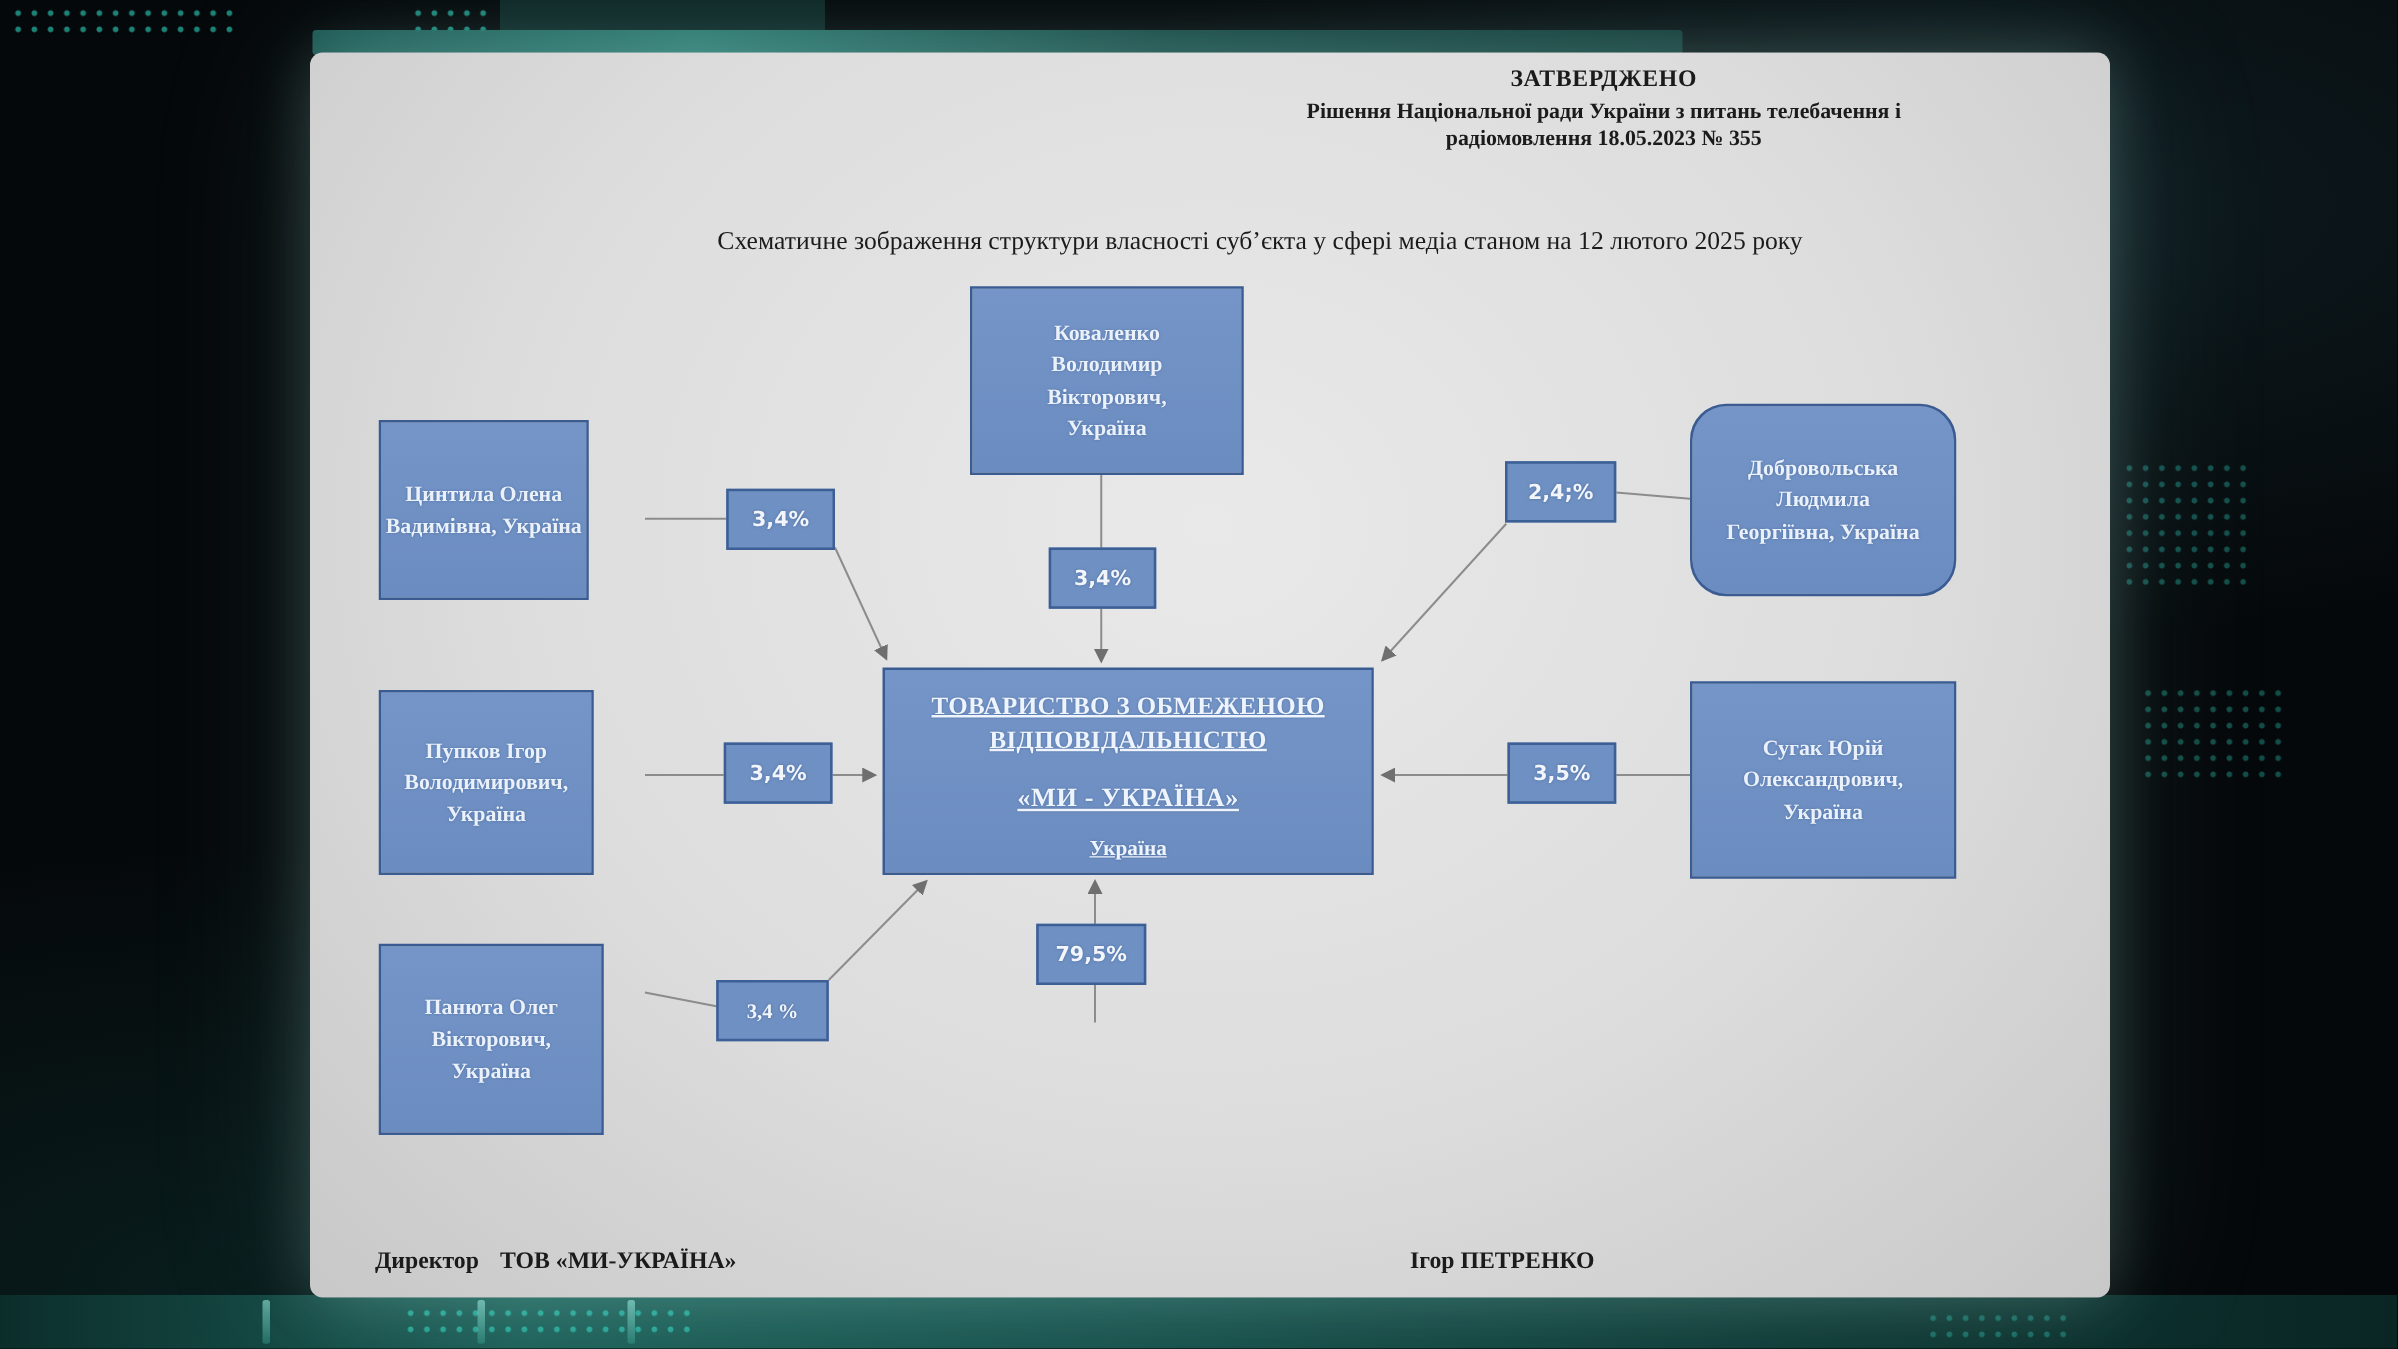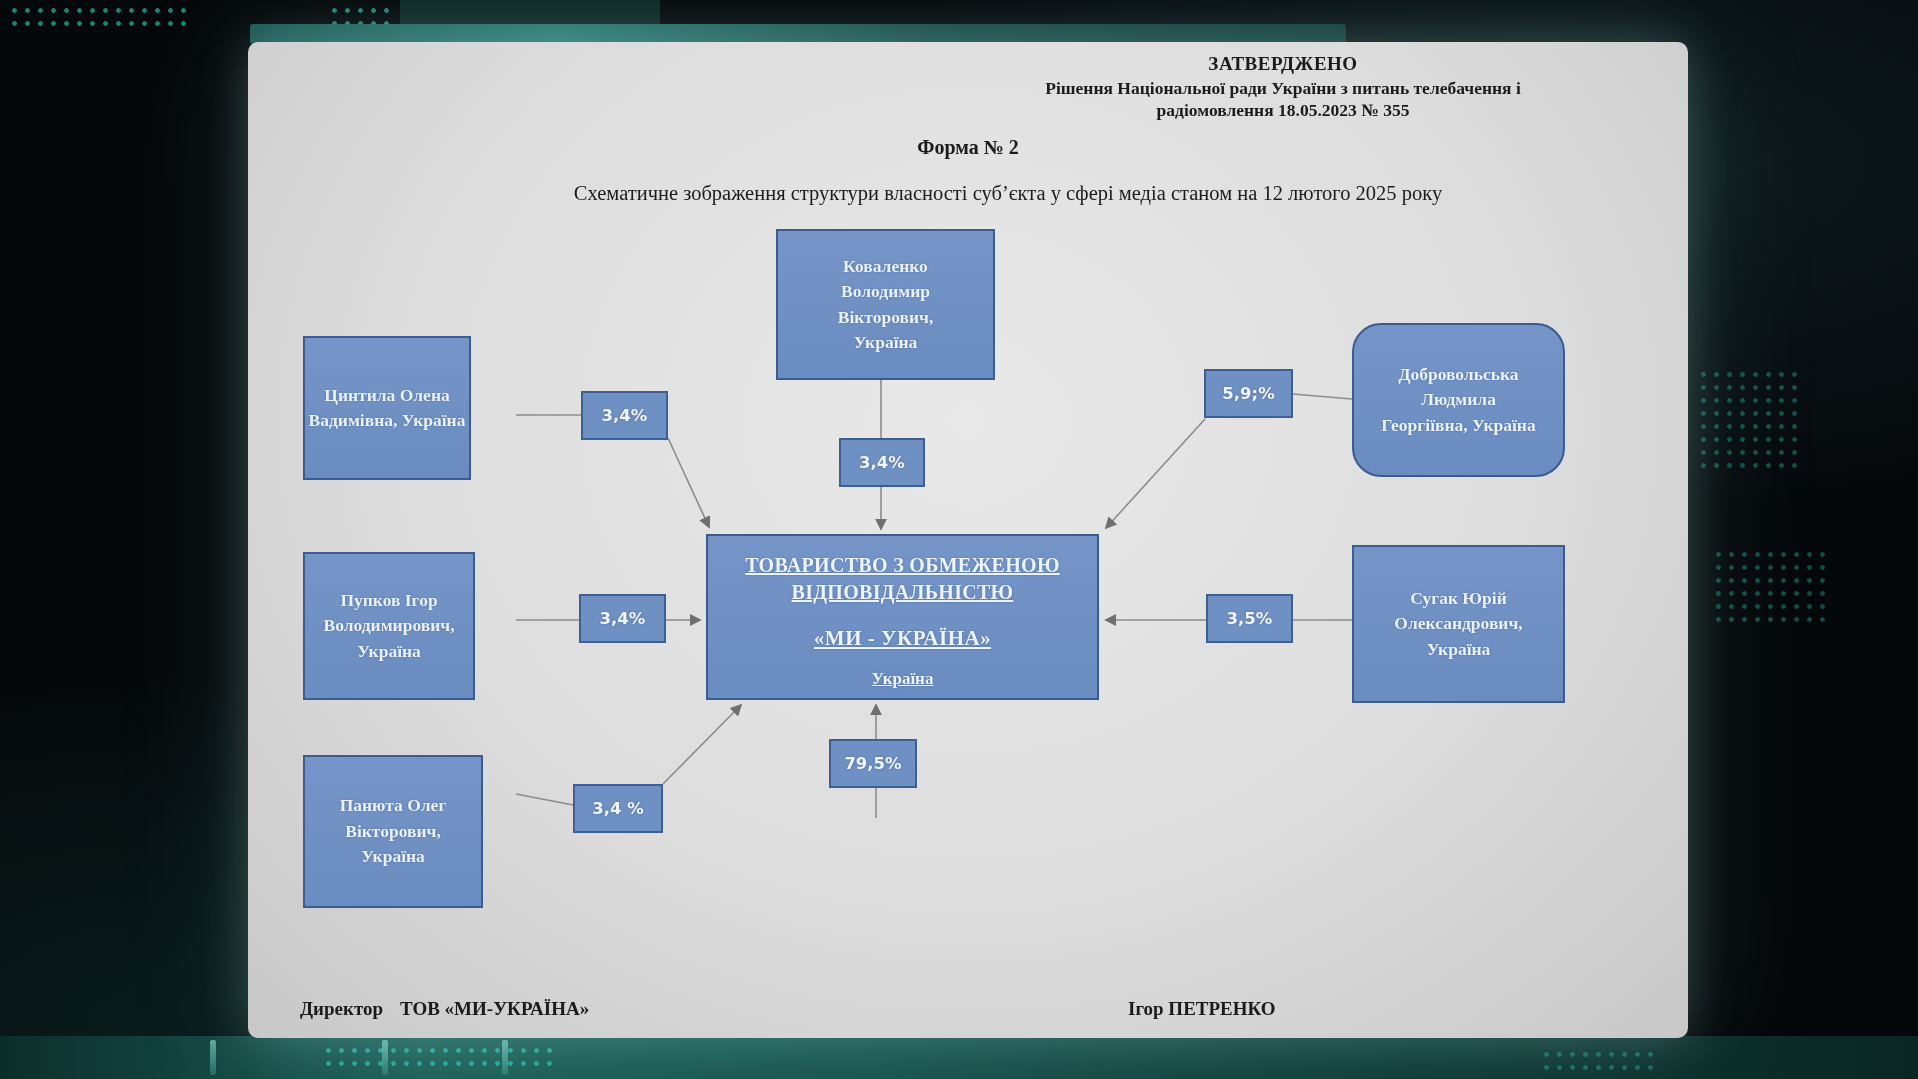--- a/index.html
+++ b/index.html
@@ -83,21 +83,20 @@
   <div class="glint" style="left:502px;"></div>
 
   <div class="doc">
 
     <div class="approval">
       <div class="l1">ЗАТВЕРДЖЕНО</div>
       <div class="l2">Рішення Національної ради України з питань телебачення і</div>
       <div class="l3">радіомовлення 18.05.2023 № 355</div>
     </div>
 
-    <div class="form-no">Форма № 2</div>
     <div class="doc-title">Схематичне зображення структури власності суб’єкта у сфері медіа станом на 12 лютого 2025 року</div>
 
     <svg class="connectors" width="1440" height="996" viewBox="0 0 1440 996">
       <defs>
         <marker id="arrow" viewBox="0 0 10 10" refX="8.5" refY="5" markerWidth="7.5" markerHeight="7.5" orient="auto-start-reverse">
           <path d="M0,0 L10,5 L0,10 z" fill="#6f6f6f"></path>
         </marker>
       </defs>
       <g stroke="#8c8c8c" stroke-width="1.6" fill="none">
 
@@ -151,27 +150,27 @@
       <div class="name">ТОВАРИСТВО З ОБМЕЖЕНОЮ
 ВІДПОВІДАЛЬНІСТЮ</div>
       <div class="brand">«МИ - УКРАЇНА»</div>
       <div class="country">Україна</div>
     </div>
 
     <div class="share" style="left:333px;top:349px;width:87px;height:49px;">3,4%</div>
 
     <div class="share" style="left:591px;top:396px;width:86px;height:49px;">3,4%</div>
 
-    <div class="share" style="left:956px;top:327px;width:89px;height:49px;">5,9;%</div>
+    <div class="share" style="left:956px;top:327px;width:89px;height:49px;">2,4;%</div>
 
     <div class="share" style="left:331px;top:552px;width:87px;height:49px;">3,4%</div>
 
     <div class="share" style="left:958px;top:552px;width:87px;height:49px;">3,5%</div>
 
-    <div class="share" style="left:325px;top:742px;width:90px;height:49px;">3,4 %</div>
+    <div class="share" style="left:325px;top:742px;width:90px;height:49px;font-family:Liberation Serif, serif;">3,4 %</div>
 
     <div class="share" style="left:581px;top:697px;width:88px;height:49px;">79,5%</div>
 
     <div class="footer-line">
       <span class="f-director">Директор</span>
       <span class="f-company">ТОВ «МИ-УКРАЇНА»</span>
       <span class="f-name">Ігор ПЕТРЕНКО</span>
     </div>
 
   </div>

